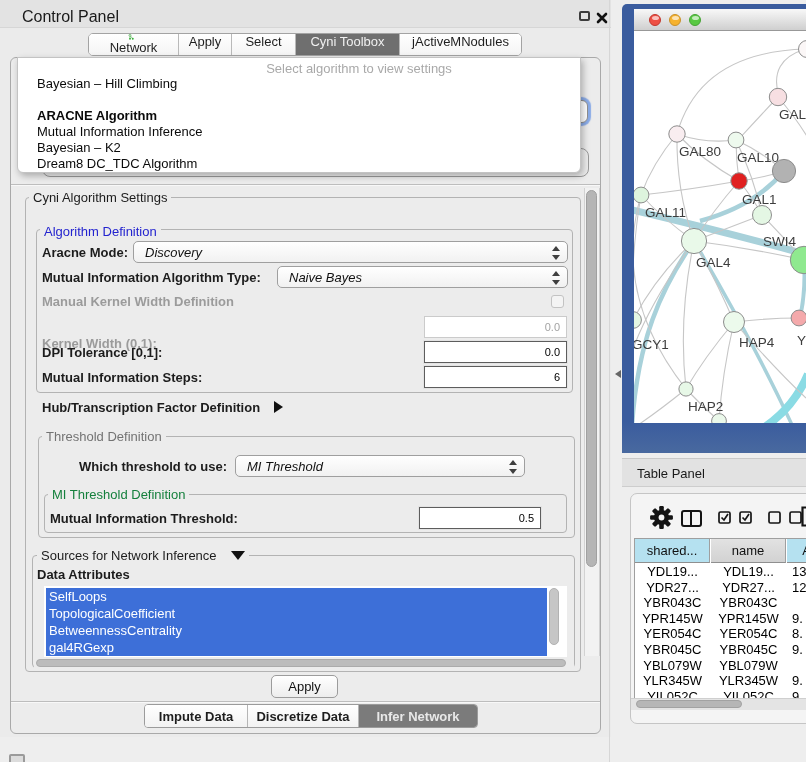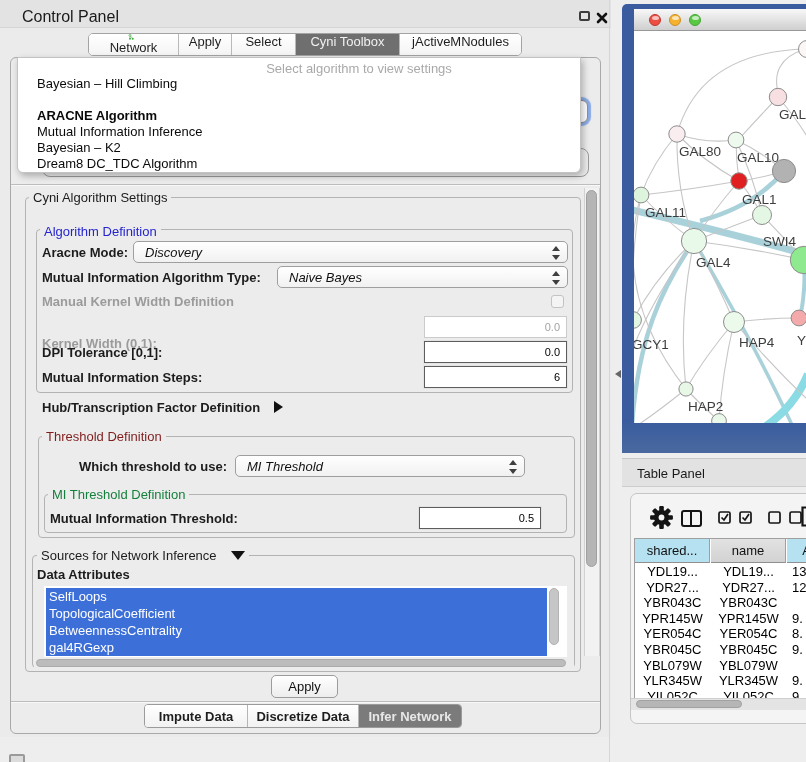--- a/index.html
+++ b/index.html
@@ -241,21 +241,21 @@
   <span class="lbl" style="left:42px; top:346px;">DPI Tolerance [0,1]:</span>
   <div class="tfield active" style="left:424px; top:341px; width:143px;">0.0</div>
 
   <span class="lbl" style="left:42px; top:371px;">Mutual Information Steps:</span>
   <div class="tfield active" style="left:424px; top:366px; width:143px;">6</div>
 
   <span class="lbl" style="left:42px; top:401px;">Hub/Transcription Factor Definition</span>
   <span class="tri-right" style="left:274px; top:401px;"></span>
 
   <div id="grp-thresh" class="abs group"></div>
-  <span class="group-title" style="left:42px; top:430px; color:#7f1d1d;">Threshold Definition</span>
+  <span class="group-title" style="left:42px; top:430px; color:#737373;">Threshold Definition</span>
 
   <span class="lbl" style="left:57px; top:460px; width:170px; text-align:right;">Which threshold to use:</span>
   <div class="combo" style="left:235px; top:455px; width:290px;">
     <span class="val">MI Threshold</span>
     <span class="stepper"></span>
   </div>
 
   <div id="grp-mithr" class="abs group"></div>
   <span class="group-title" style="left:48px; top:488px; color:#15803d;">MI Threshold Definition</span>
 
@@ -284,21 +284,21 @@
 
   <div id="sep-line-bottom" class="abs etched-h"></div>
 
   <div id="bottom-tabs" class="abs">
     <div class="bottom-tab" style="width:103px">
       <span>Impute Data</span>
     </div>
     <div class="bottom-tab" style="width:111px">
       <span>Discretize Data</span>
     </div>
-    <div class="bottom-tab sel" style="width:102px">
+    <div class="bottom-tab sel" style="width:118px">
       <span>Infer Network</span>
     </div>
   </div>
 
   <div id="popup" class="abs">
     <div id="popup-header">Select algorithm to view settings</div>
     <div class="popup-item" style="top:18px;">Bayesian – Hill Climbing</div>
     <div class="popup-item sel" style="top:50px;">ARACNE Algorithm</div>
     <div class="popup-item" style="top:66px;">Mutual Information Inference</div>
     <div class="popup-item" style="top:82px;">Bayesian – K2</div>

